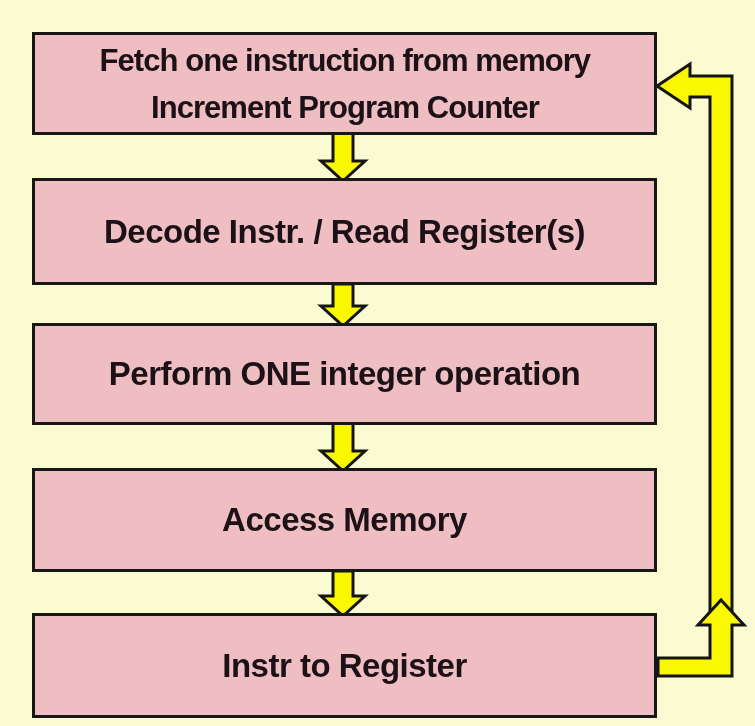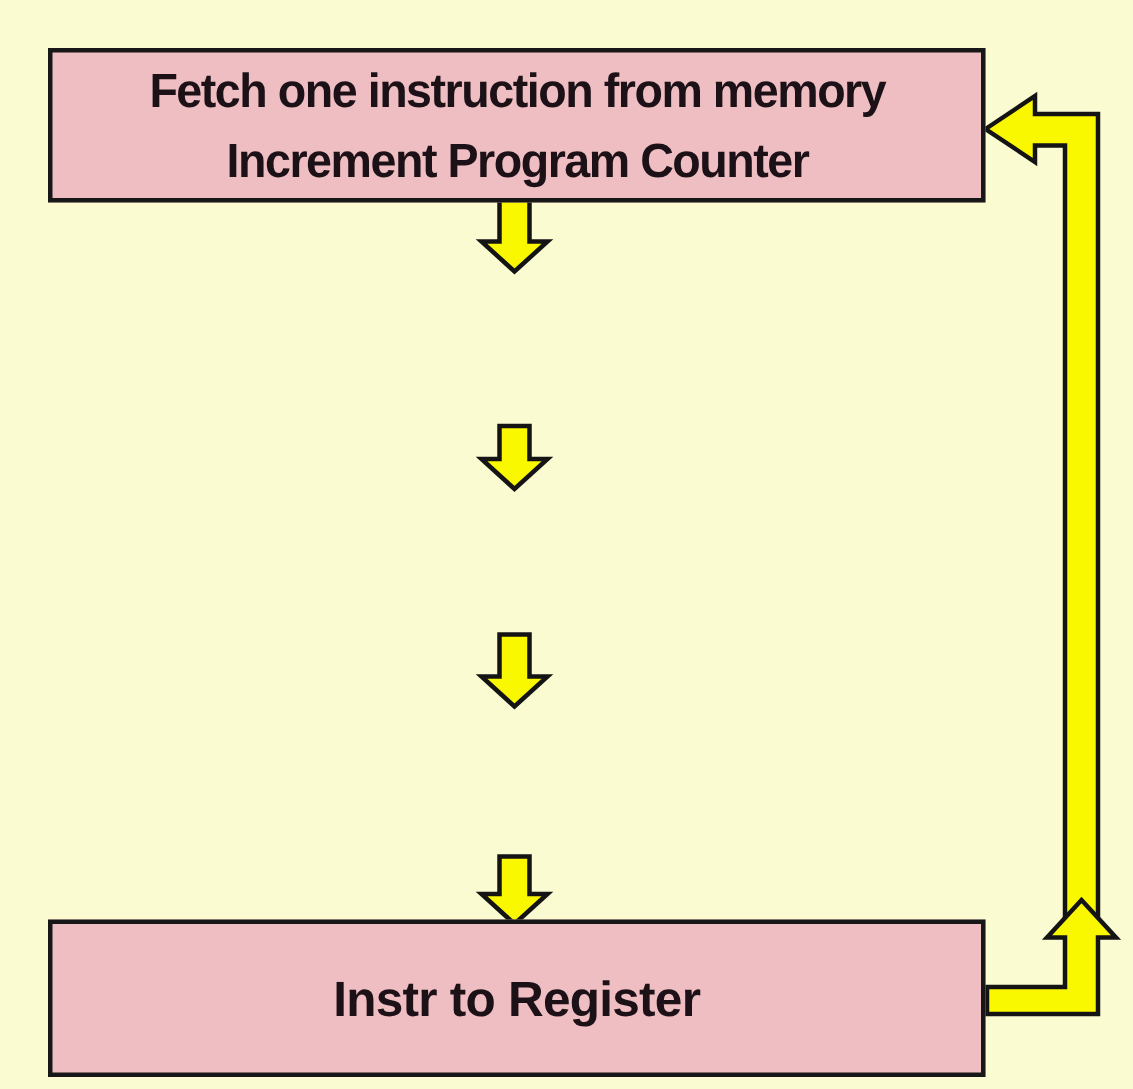--- a/index.html
+++ b/index.html
@@ -66,22 +66,31 @@
 </head>
 <body>
 
 <div class="canvas">
 
   <div class="node node1">
     <span class="line">Fetch one instruction from memory</span>
     <span class="line">Increment Program Counter</span>
   </div>
 
+  <div class="node node2">
+    <span class="line">Decode Instr. / Read Register(s)</span>
+  </div>
 
+  <div class="node node3">
+    <span class="line">Perform ONE integer operation</span>
+  </div>
 
+  <div class="node node4">
+    <span class="line">Access Memory</span>
+  </div>
 
   <div class="node node5">
     <span class="line">Instr to Register</span>
   </div>
 
   <svg class="arrows" viewBox="0 0 755 726" xmlns="http://www.w3.org/2000/svg">
 
     <polygon class="arrow-shape" points="657,86 690,64 690,76 732,76 732,618 710,618 710,97 690,97 690,108"></polygon>
 
     <polygon class="arrow-shape" points="658,658 710,658 710,625 698,625 721,600 744,625 732,625 732,676 658,676"></polygon>

